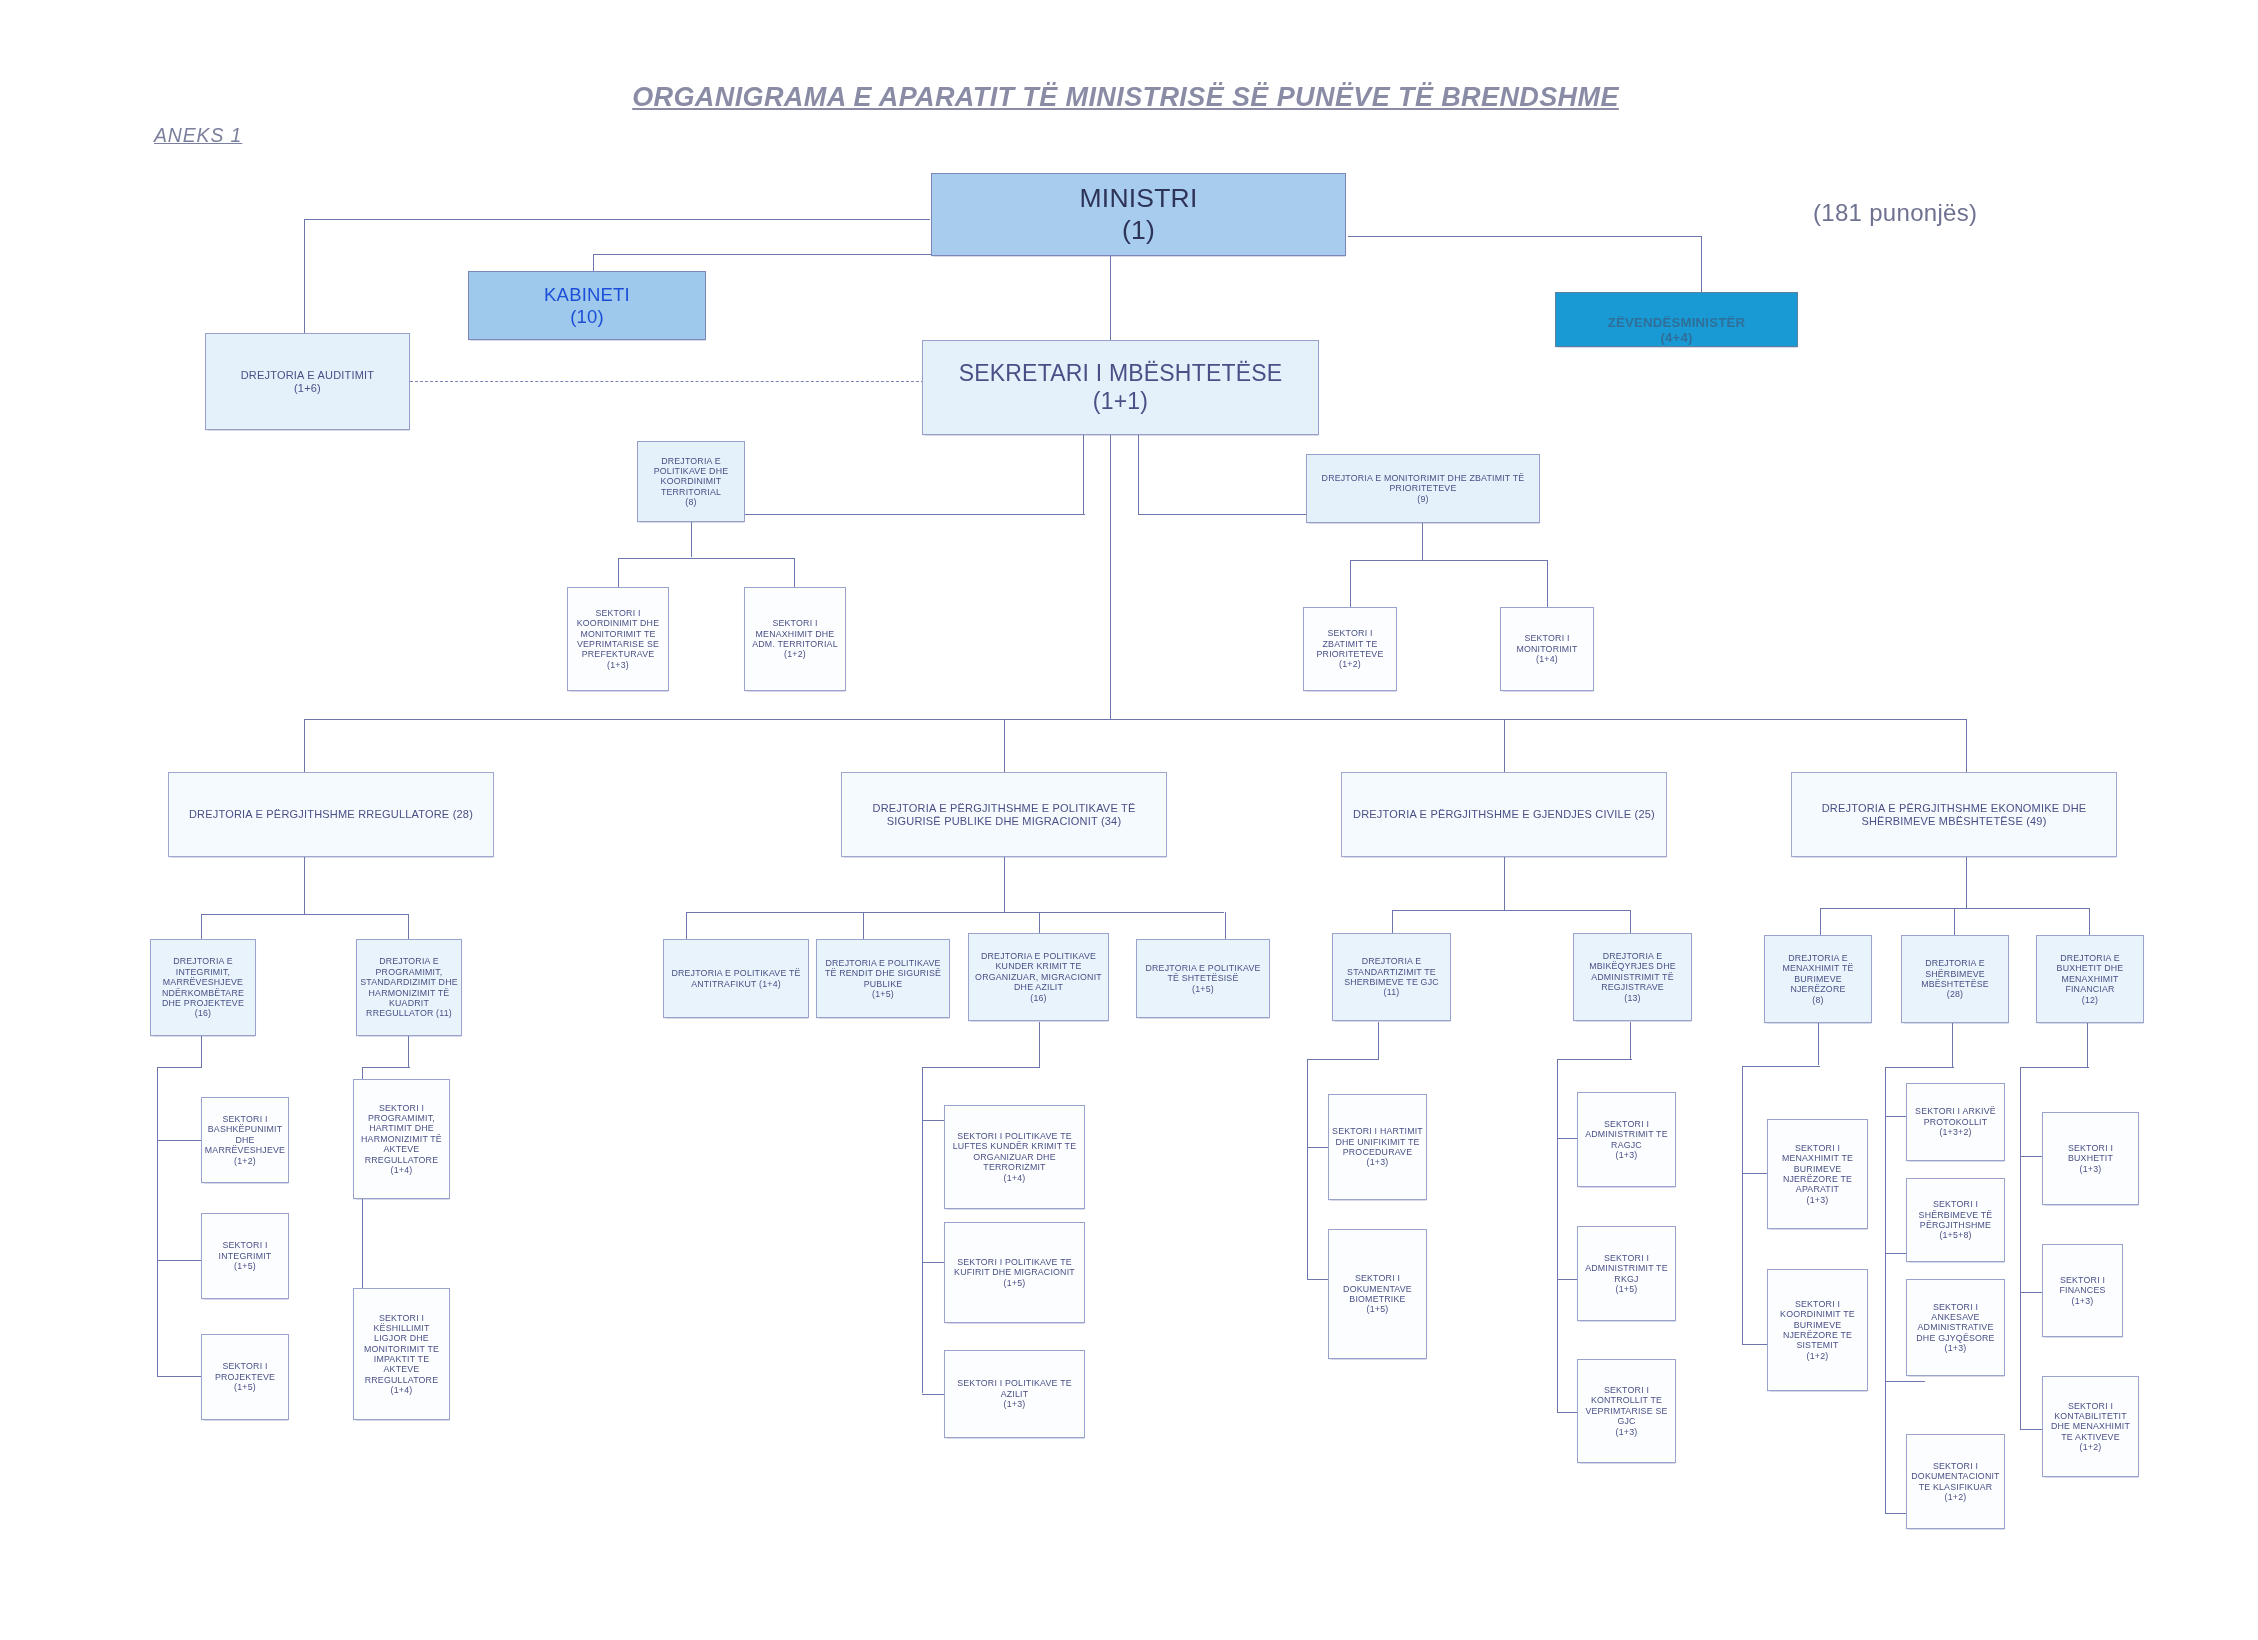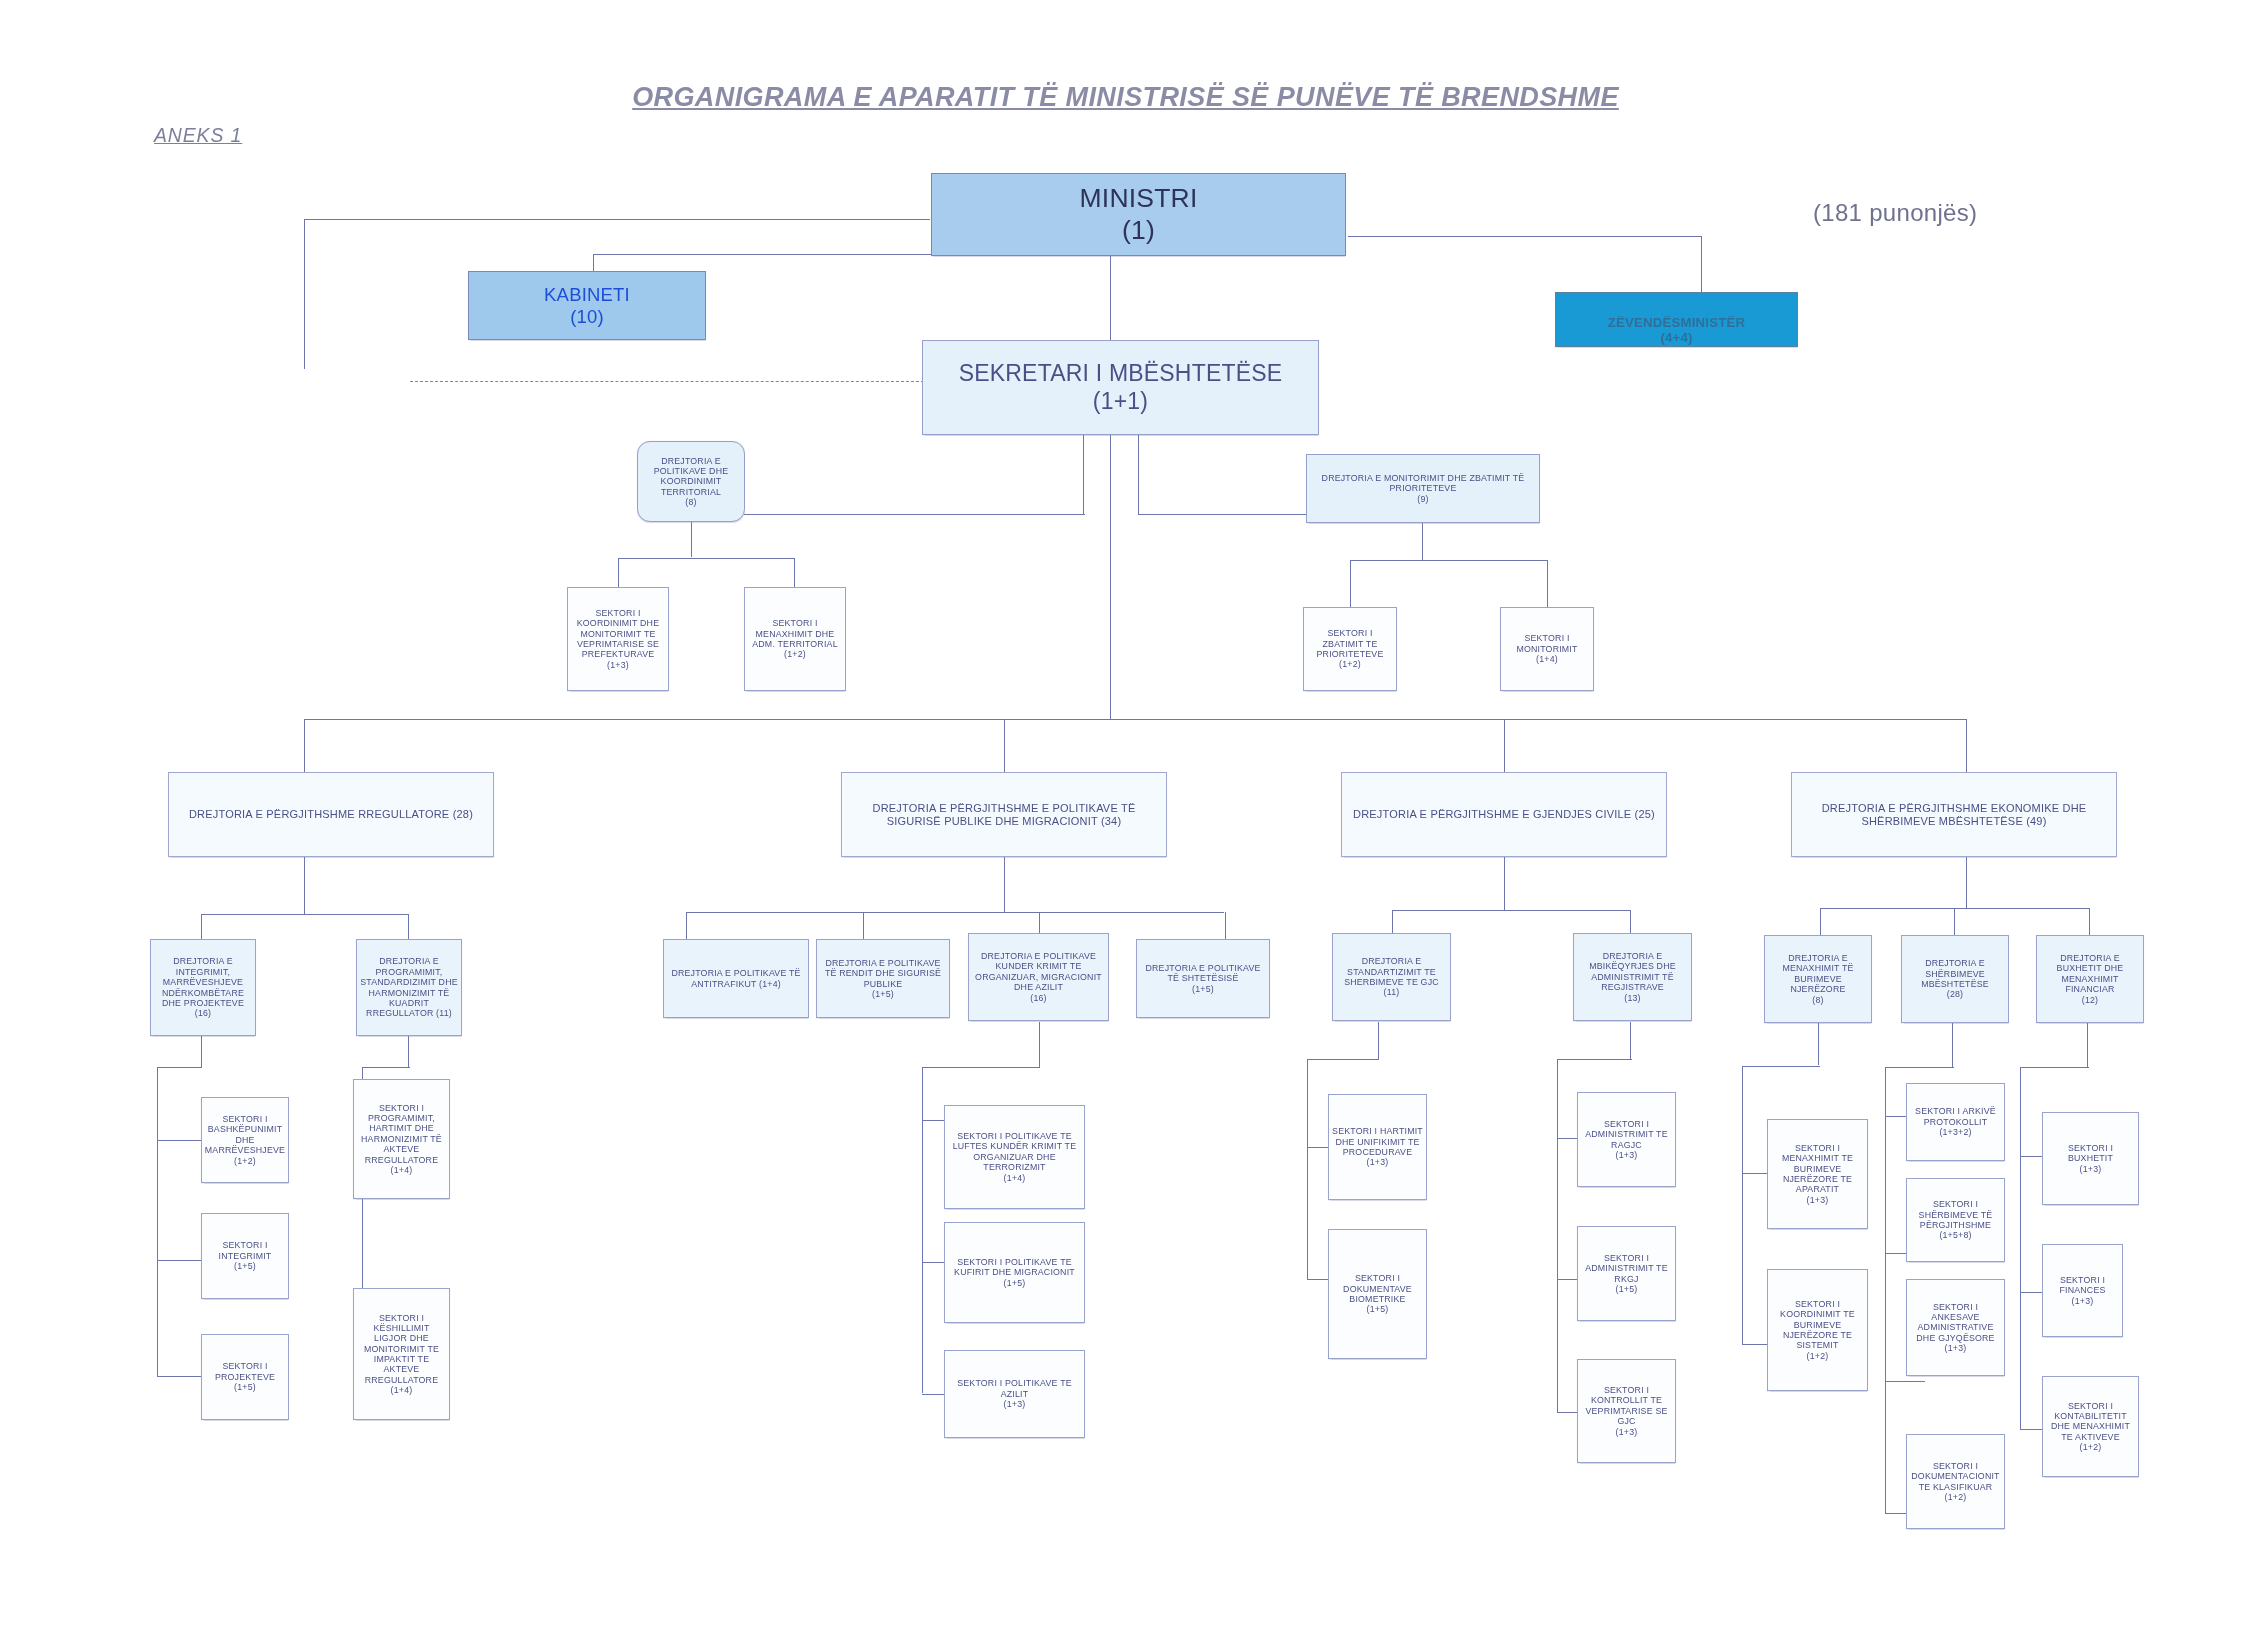--- a/index.html
+++ b/index.html
@@ -99,32 +99,36 @@
   <div class="node fill-mid t-lg" style="left:468px;top:271px;width:238px;height:69px;">
     <span class="ttl">KABINETI</span>
     <span class="cnt">(10)</span>
   </div>
 
   <div class="node fill-teal t-md" style="left:1555px;top:292px;width:243px;height:55px;justify-content:flex-end;">
     <span class="ttl">ZËVENDËSMINISTËR</span>
     <span class="cnt">(4+4)</span>
   </div>
 
+  <div class="node fill-pale t-sm" style="left:205px;top:333px;width:205px;height:97px;">
+    <span class="ttl">DREJTORIA E AUDITIMIT</span>
+    <span class="cnt">(1+6)</span>
+  </div>
 
   <div class="node fill-pale t-xl" style="left:922px;top:340px;width:397px;height:95px;">
     <span class="ttl">SEKRETARI I MBËSHTETËSE</span>
     <span class="cnt">(1+1)</span>
   </div>
 
   <div class="ln lnv" style="left:1083px;top:435px;height:79px;"></div>
   <div class="ln lnh" style="left:744px;top:514px;width:341px;"></div>
   <div class="ln lnv" style="left:1138px;top:435px;height:79px;"></div>
   <div class="ln lnh" style="left:1138px;top:514px;width:168px;"></div>
 
-  <div class="node fill-pale t-xxs" style="left:637px;top:441px;width:108px;height:81px;border-radius:13px;">
+  <div class="node fill-pale t-xxs" style="left:637px;top:441px;width:108px;height:81px;">
     <span class="ttl">DREJTORIA E POLITIKAVE DHE KOORDINIMIT TERRITORIAL</span>
     <span class="cnt">(8)</span>
   </div>
 
   <div class="node fill-pale t-xxs" style="left:1306px;top:454px;width:234px;height:69px;">
     <span class="ttl">DREJTORIA E MONITORIMIT DHE ZBATIMIT TË PRIORITETEVE</span>
     <span class="cnt">(9)</span>
   </div>
 
   <div class="ln lnv" style="left:691px;top:522px;height:35px;"></div>

